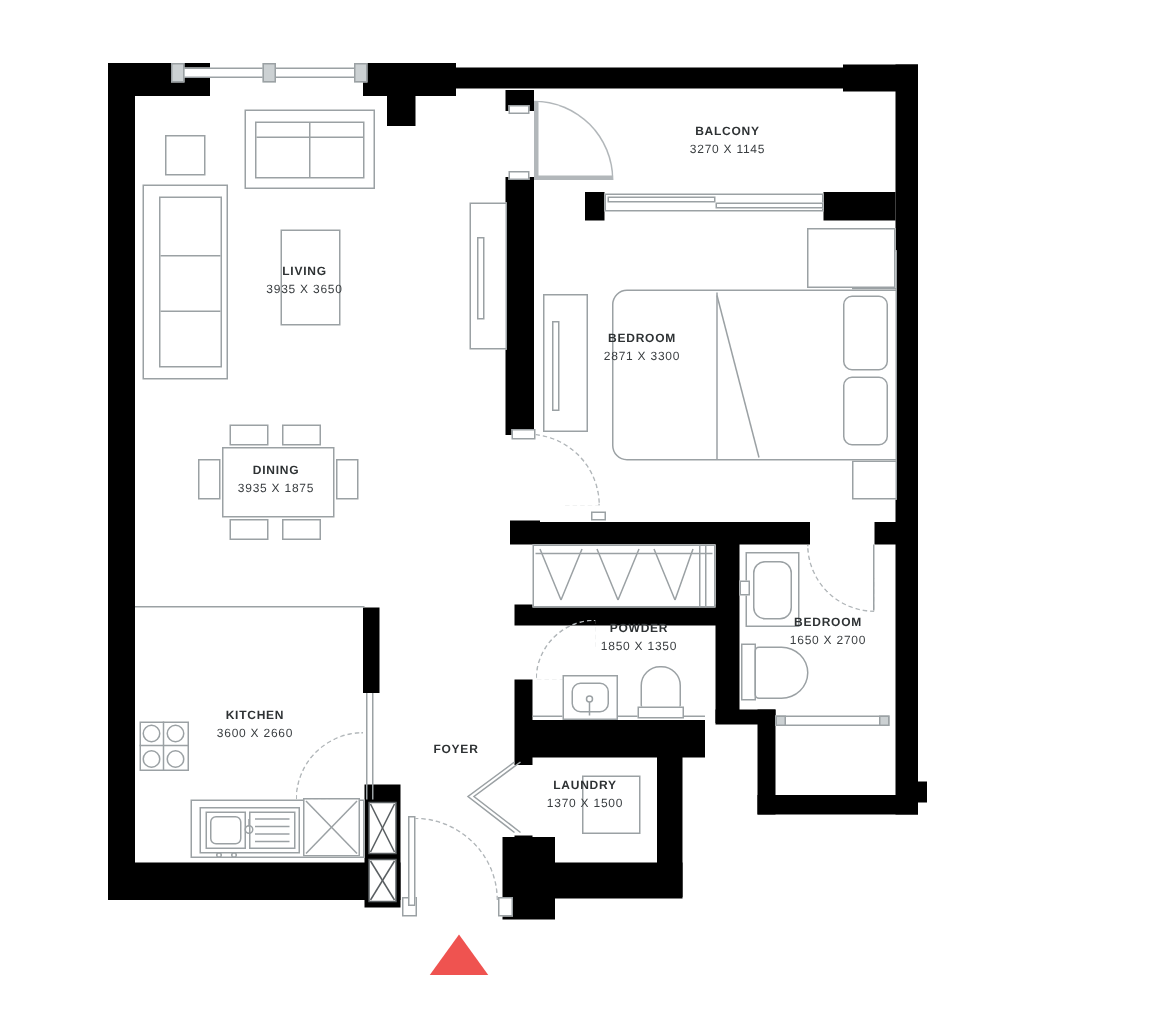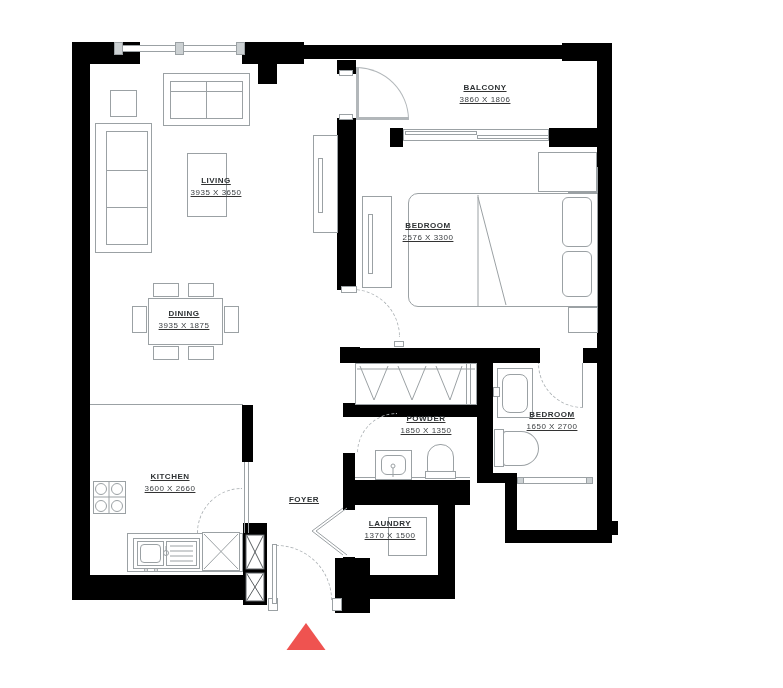--- a/index.html
+++ b/index.html
@@ -18,21 +18,21 @@
   .fi{display:block;position:absolute;border:1px solid #9ba1a4;box-sizing:border-box;background:transparent;}
   
   .arc{display:block;position:absolute;box-sizing:border-box;background:transparent;}
   .arc.tr{border-top:1px dashed #b2b7ba;border-right:1px dashed #b2b7ba;border-top-right-radius:100%;}
   .arc.tl{border-top:1px dashed #b2b7ba;border-left:1px dashed #b2b7ba;border-top-left-radius:100%;}
   .arc.bl{border-bottom:1px dashed #b2b7ba;border-left:1px dashed #b2b7ba;border-bottom-left-radius:100%;}
   .arc.solid{border-style:solid;border-color:#b2b7ba;}
   
   .room-label{
     position:absolute;transform:translate(-50%,-50%);text-align:center;
-    font-size:8px;line-height:12px;letter-spacing:.5px;color:#333;white-space:nowrap;z-index:30;text-decoration:underline;
+    font-size:8px;line-height:12px;letter-spacing:.5px;color:#333;white-space:nowrap;z-index:30;
   }
   .room-label .rname{font-weight:bold;color:#2e3234;}
   .room-label .rdims{color:#3a3e41;}
   svg#overlay{position:absolute;left:0;top:0;z-index:20;}
   .jamb{display:block;position:absolute;background:#fff;border:1px solid #9ba1a4;box-sizing:border-box;z-index:6;}
 </style>
 </head>
 <body>
 
 <div id="plan">
@@ -213,35 +213,35 @@
       <circle cx="146" cy="570" r="1.5"></circle>
         <circle cx="156" cy="570" r="1.5"></circle>
     </g>
 
     <g stroke="#9ba1a4" stroke-width="1" fill="none">
       <line x1="393" y1="477" x2="393" y2="468"></line>
       <circle cx="393" cy="466" r="2"></circle>
     </g>
   </svg>
 
-  <div class="room-label" style="left:216px;top:187px">
+  <div class="room-label" style="left:203px;top:187px">
     <div class="rname">LIVING</div>
     <div class="rdims">3935 X 3650</div>
   </div>
   <div class="room-label" style="left:184px;top:320px">
     <div class="rname">DINING</div>
     <div class="rdims">3935 X 1875</div>
   </div>
   <div class="room-label" style="left:485px;top:94px">
     <div class="rname">BALCONY</div>
-    <div class="rdims">3860 X 1806</div>
+    <div class="rdims">3270 X 1145</div>
   </div>
   <div class="room-label" style="left:428px;top:232px">
     <div class="rname">BEDROOM</div>
-    <div class="rdims">2576 X 3300</div>
+    <div class="rdims">2871 X 3300</div>
   </div>
   <div class="room-label" style="left:170px;top:483px">
     <div class="rname">KITCHEN</div>
     <div class="rdims">3600 X 2660</div>
   </div>
   <div class="room-label" style="left:426px;top:425px">
     <div class="rname">POWDER</div>
     <div class="rdims">1850 X 1350</div>
   </div>
   <div class="room-label" style="left:552px;top:421px">

